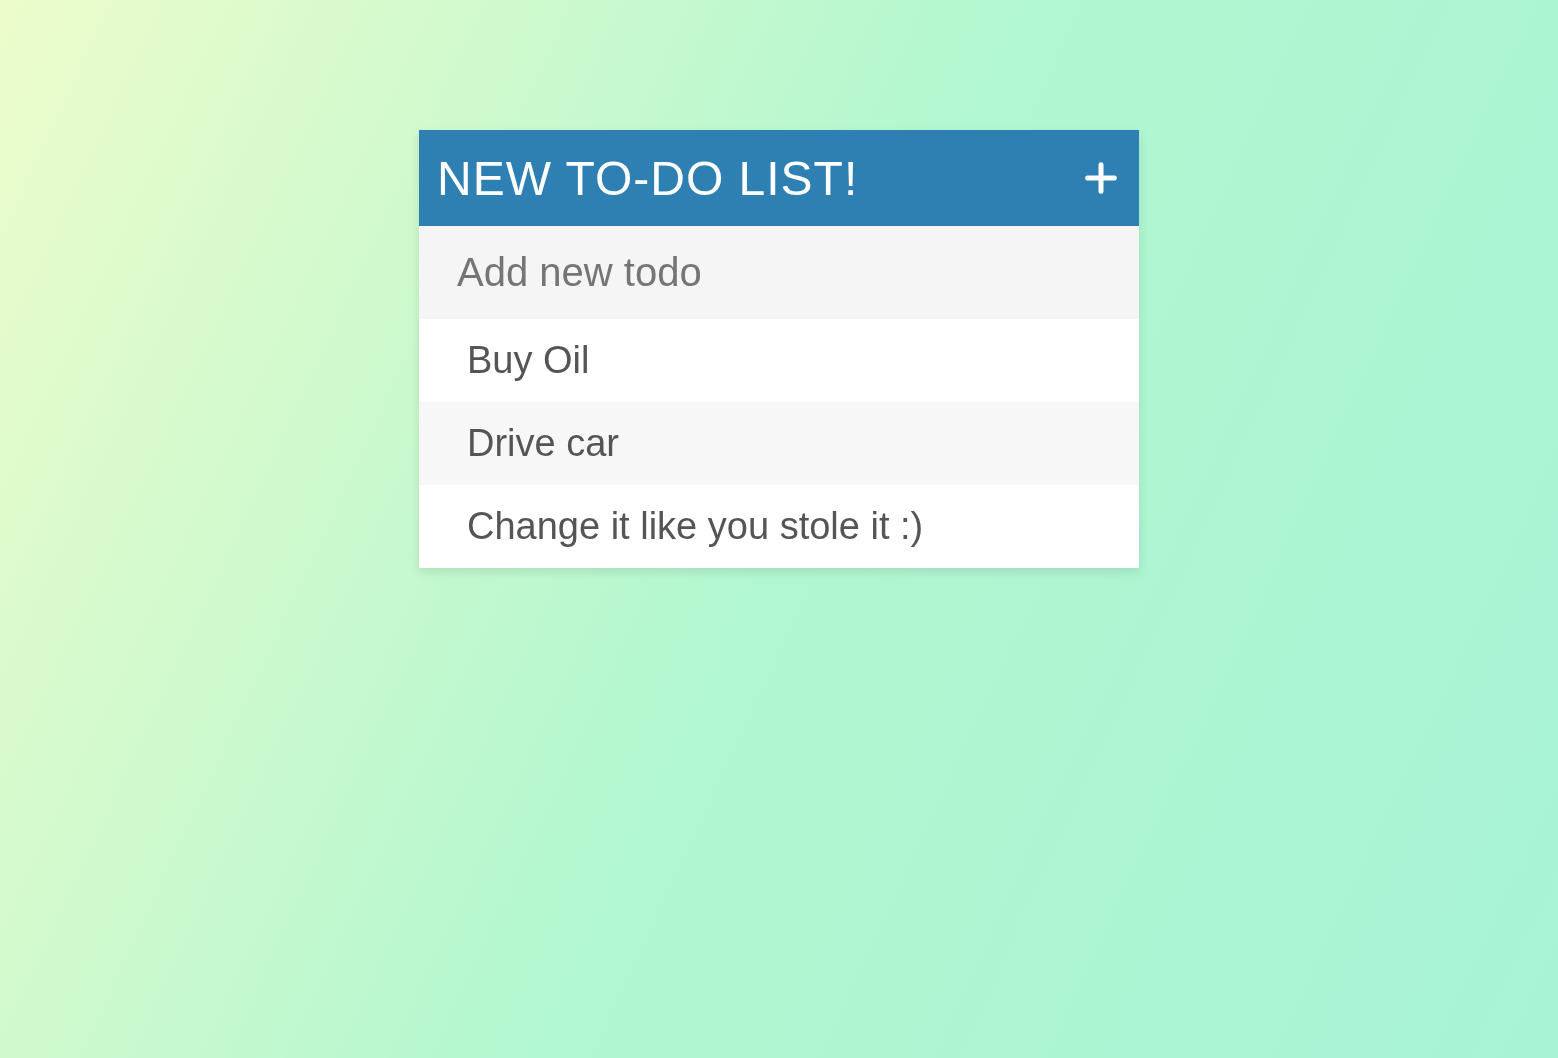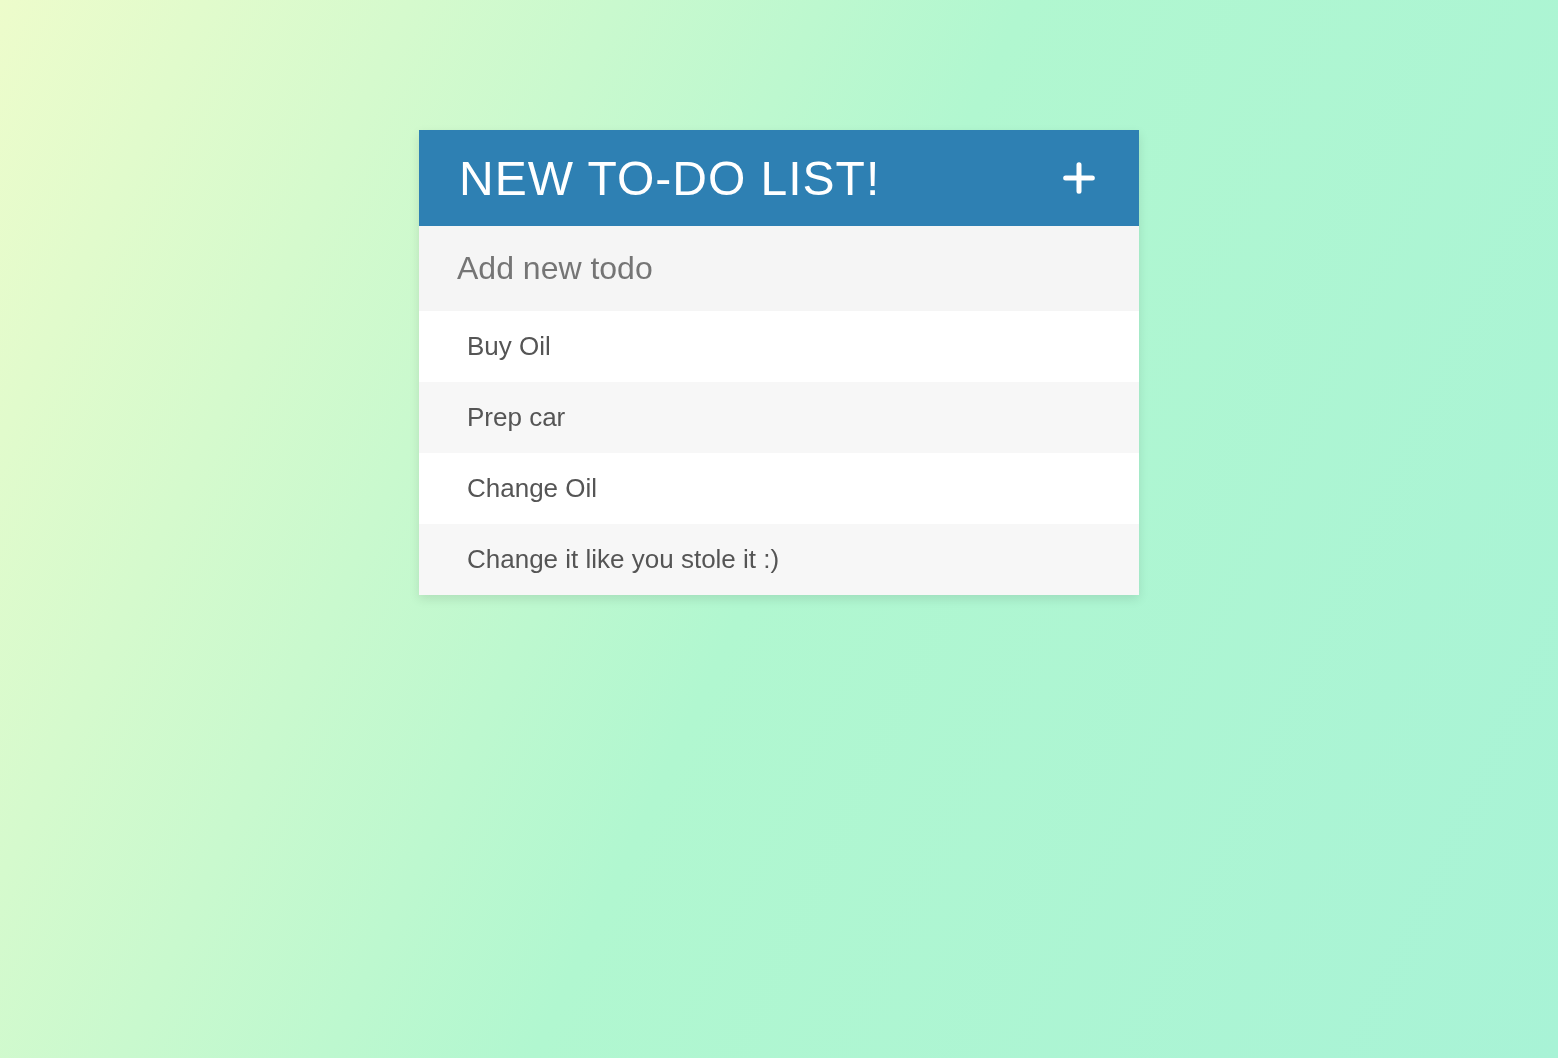--- a/index.html
+++ b/index.html
@@ -22,21 +22,21 @@
       background: #fff;
       box-shadow: 0 4px 10px rgba(0,0,0,0.1);
     }
 
     .header {
       background: #2e80b3;
       color: #fff;
       display: flex;
       align-items: center;
       justify-content: space-between;
-      padding: 18px 40px;
+      padding: 18px 18px;
       height: 96px;
     }
 
     .header-title {
       font-size: 48px;
       font-weight: 300;
       letter-spacing: 1px;
     }
 
     .plus-icon {
@@ -54,37 +54,37 @@
     .input-area {
       background: #f5f5f5;
       padding: 0;
     }
 
     .todo-input {
       width: 100%;
       border: none;
       outline: none;
       background: #f5f5f5;
-      font-size: 32px;
+      font-size: 40px;
       font-weight: 300;
       color: #555;
       padding: 24px 38px;
       font-family: inherit;
     }
 
     .todo-input::placeholder {
       color: #757575;
     }
 
     .todo-list {
       list-style: none;
     }
 
     .todo-item {
-      font-size: 26px;
+      font-size: 38px;
       font-weight: 300;
       color: #555;
       padding: 20px 48px;
       cursor: pointer;
     }
 
     .todo-item:nth-child(odd) {
       background: #ffffff;
     }
 
@@ -102,17 +102,16 @@
       <svg viewBox="0 0 24 24" fill="currentColor">
         <path d="M20 13.5h-6.5V20a1.5 1.5 0 0 1-3 0v-6.5H4a1.5 1.5 0 0 1 0-3h6.5V4a1.5 1.5 0 0 1 3 0v6.5H20a1.5 1.5 0 0 1 0 3z"></path>
       </svg>
     </span>
   </div>
   <div class="input-area">
     <input type="text" class="todo-input" placeholder="Add new todo" style="">
   </div>
   <ul class="todo-list">
       <li class="todo-item">Buy Oil</li>
-      <li class="todo-item">Prep car</li>
-      <li class="todo-item">Change Oil</li>
+      <li class="todo-item">Drive car</li>
       <li class="todo-item">Change it like you stole it :)</li>
     </ul>
 </div>
 
 </body></html>

